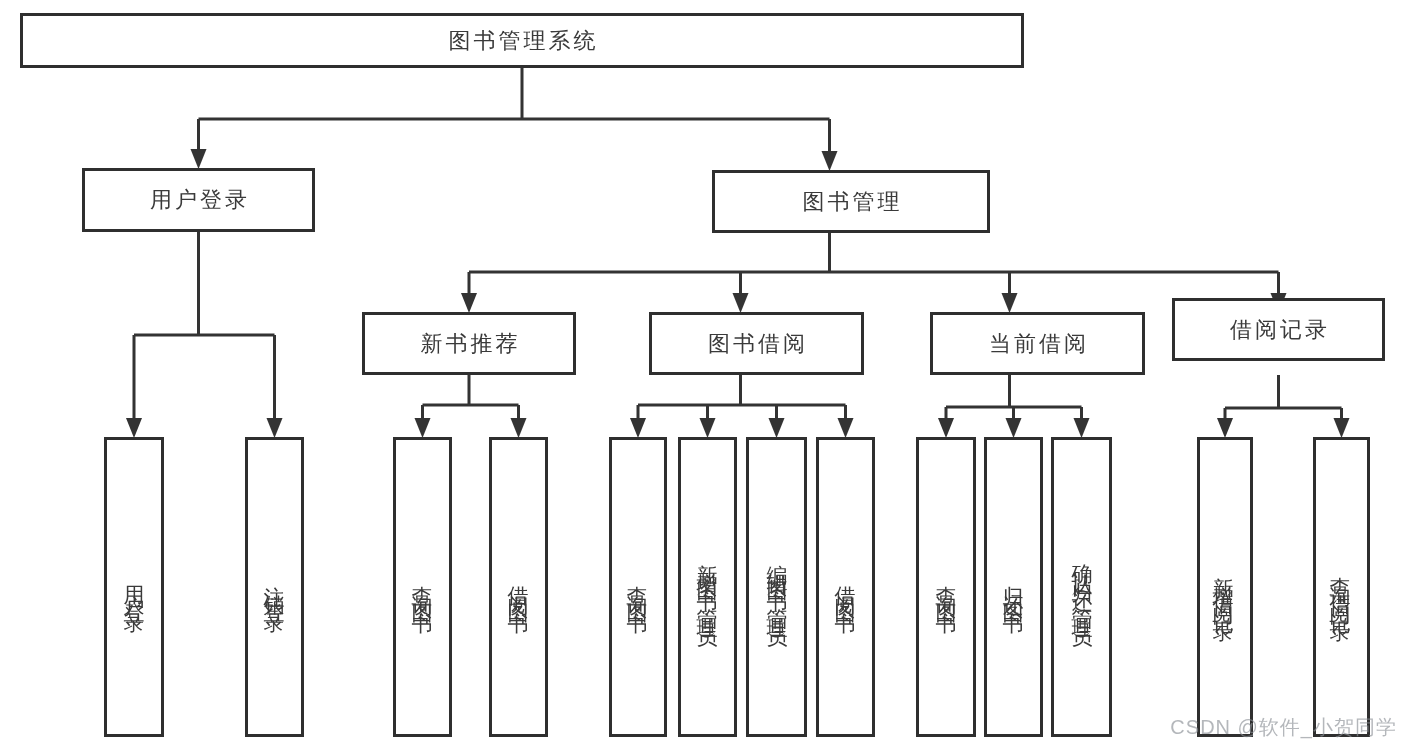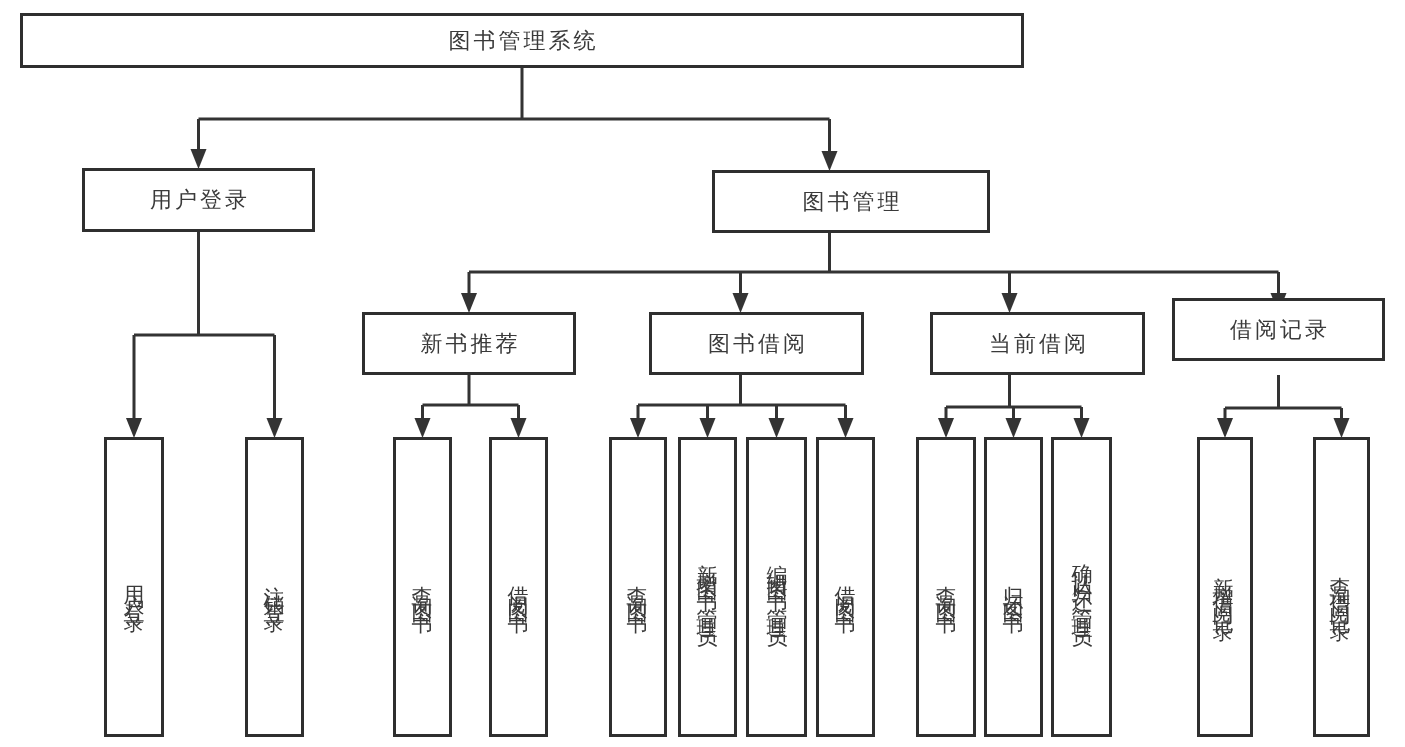--- a/index.html
+++ b/index.html
@@ -91,13 +91,14 @@
       <div class="node v" style="left: 609px; top: 437px; width: 58px; height: 300px;">查询图书</div>
       <div class="node v" style="left: 678px; top: 437px; width: 59px; height: 300px;">新增图书（管理员）</div>
       <div class="node v" style="left: 746px; top: 437px; width: 61px; height: 300px;">编辑图书（管理员）</div>
       <div class="node v" style="left: 816px; top: 437px; width: 59px; height: 300px;">借阅图书</div>
       <div class="node v" style="left: 916px; top: 437px; width: 60px; height: 300px;">查询图书</div>
       <div class="node v" style="left: 984px; top: 437px; width: 59px; height: 300px;">归还图书</div>
       <div class="node v" style="left: 1051px; top: 437px; width: 61px; height: 300px;">确认归还（管理员）</div>
       <div class="node v" style="left: 1197px; top: 437px; width: 56px; height: 300px;">新增借阅记录</div>
       <div class="node v" style="left: 1313px; top: 437px; width: 57px; height: 300px;">查询借阅记录</div>
     </div>
+  <div id="watermark">CSDN @软件_小贺同学</div>
 </div>
 
 </body></html>

